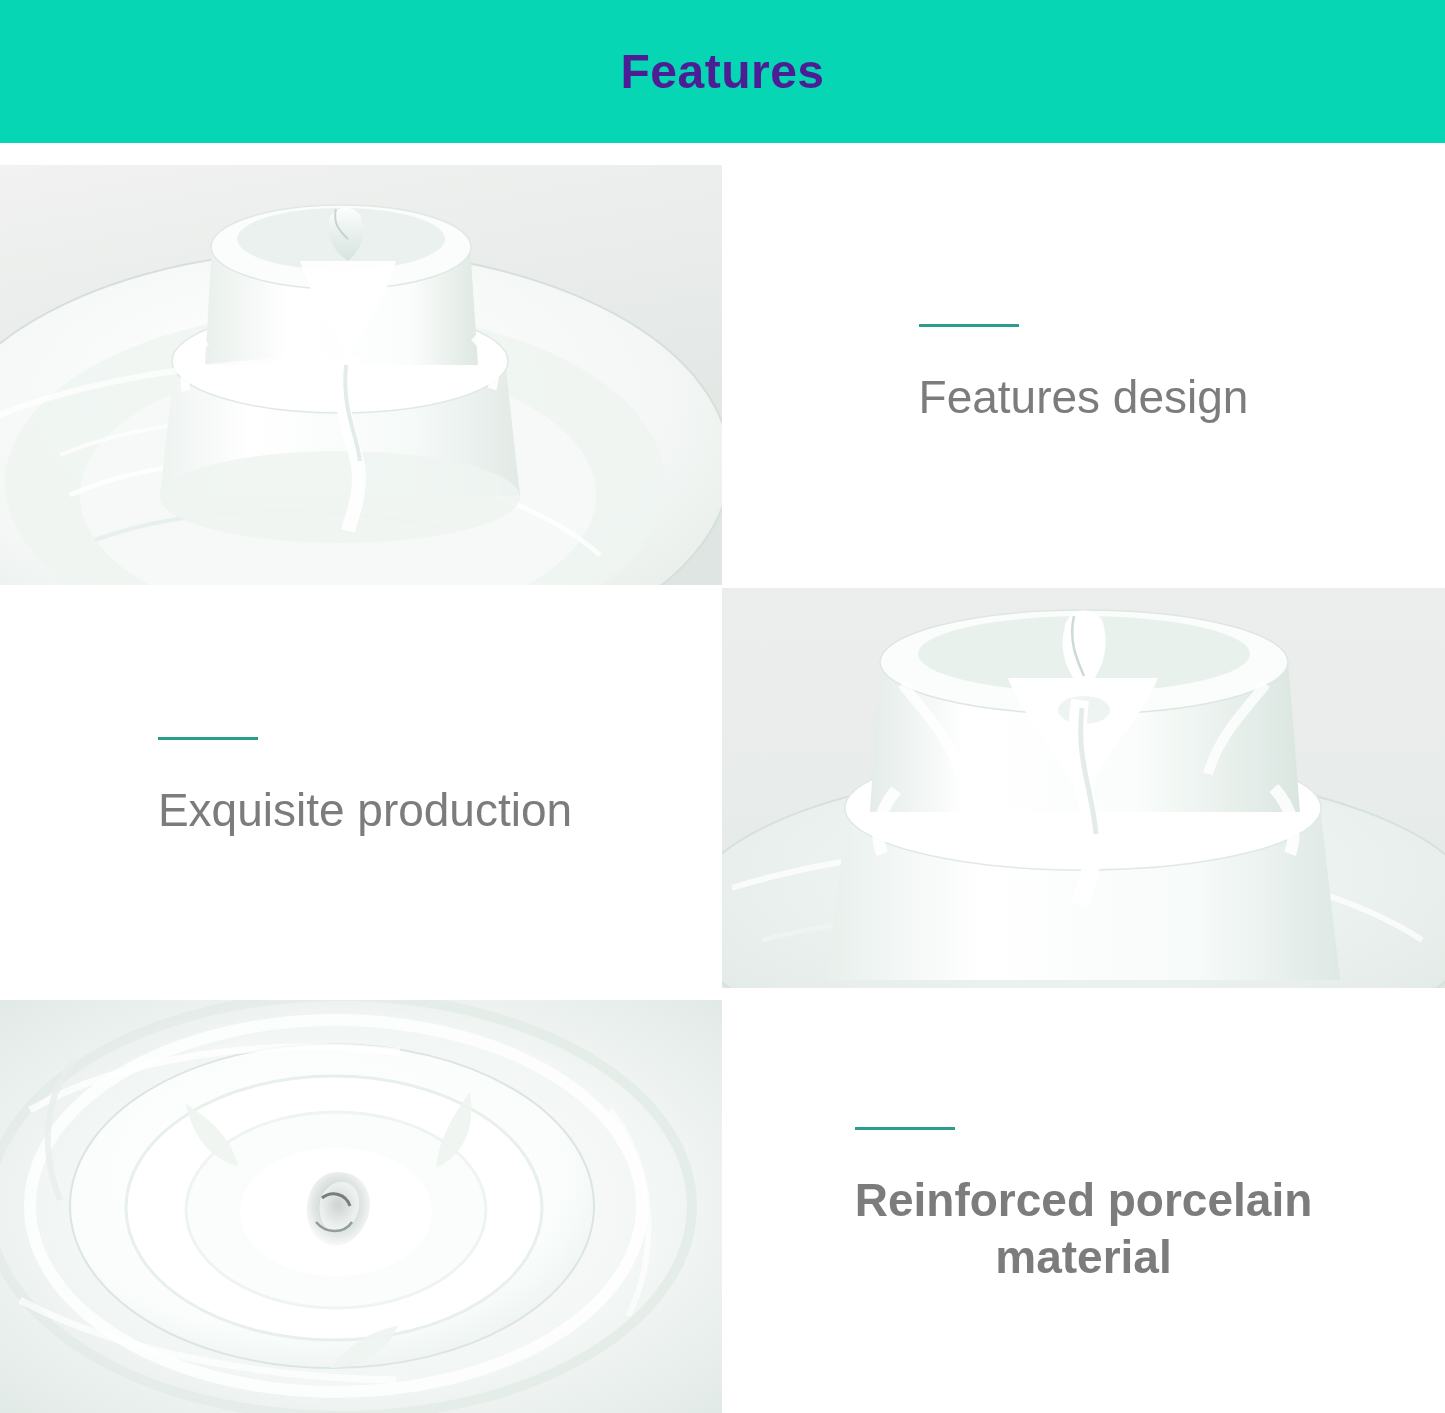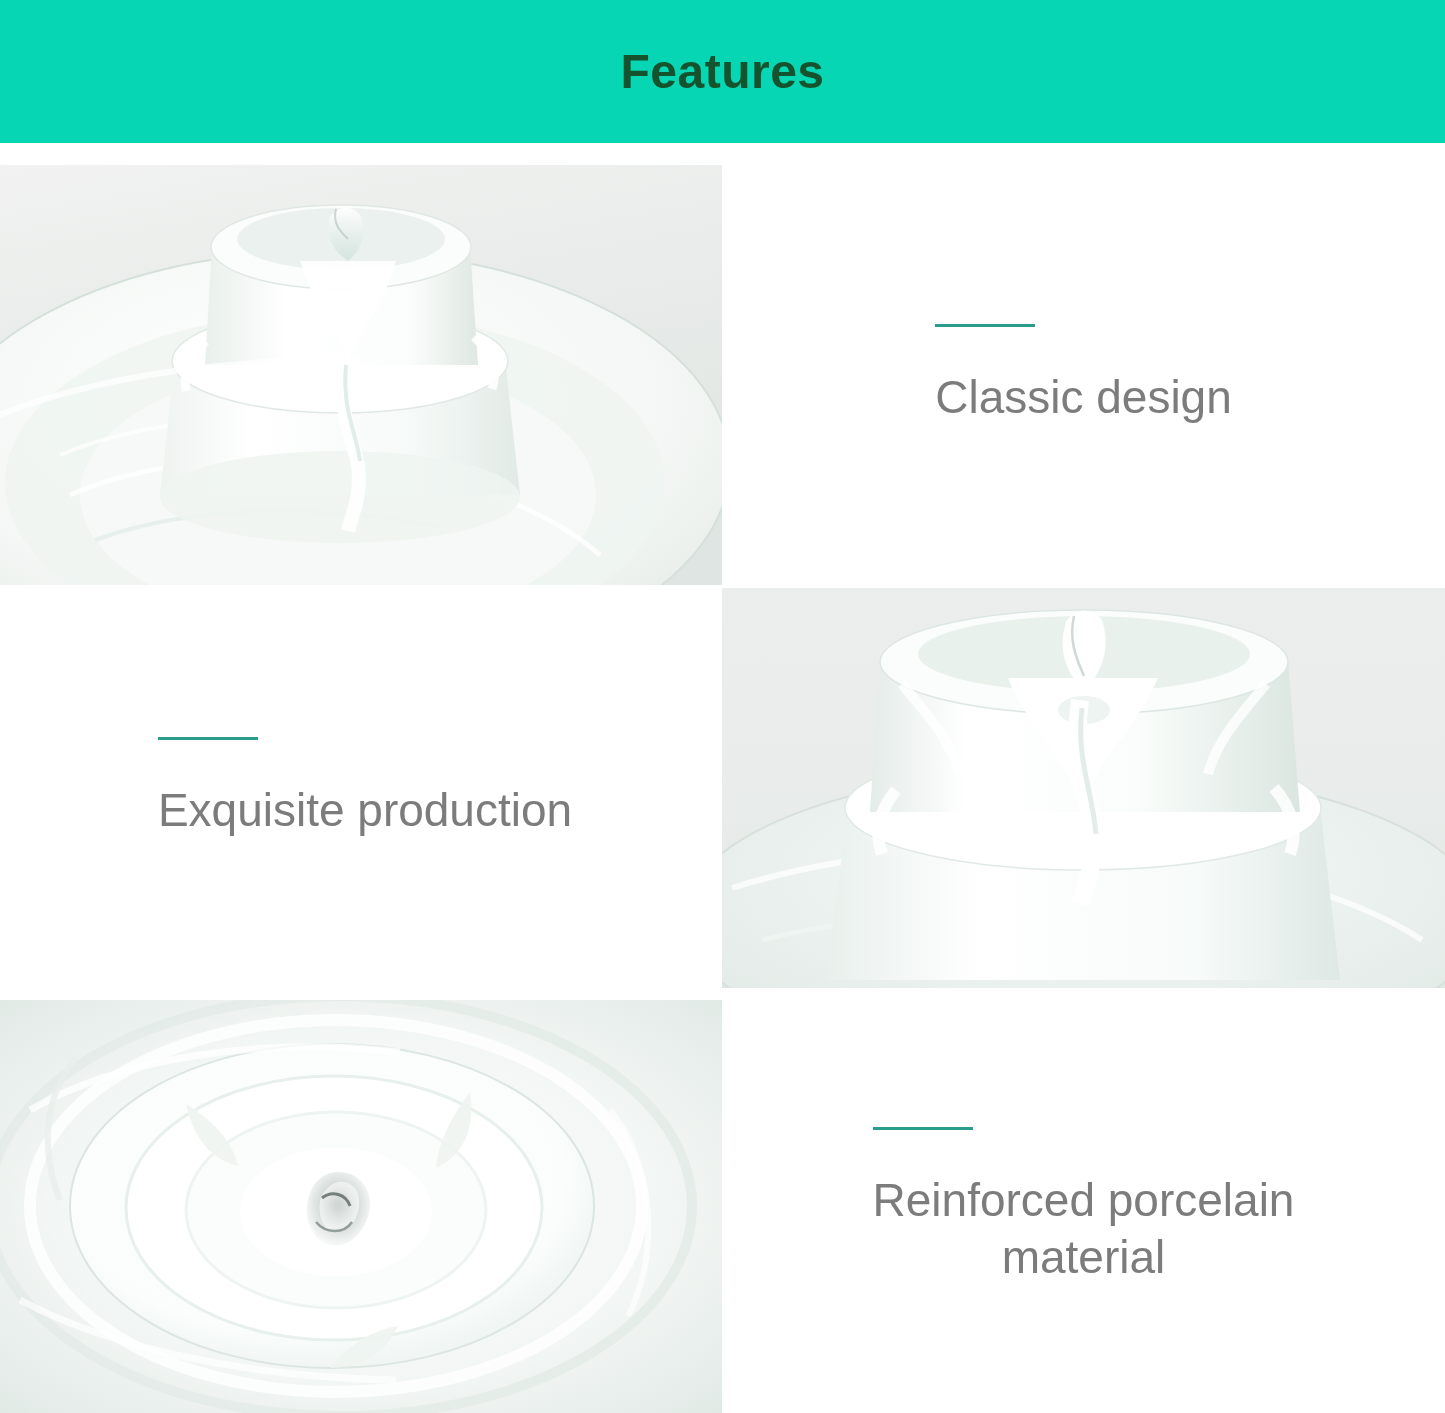--- a/index.html
+++ b/index.html
@@ -80,21 +80,21 @@
 
   
   .photo { width:100%; height:100%; display:block; }
 </style>
 </head>
 <body>
 
 <div id="page">
 
   <div class="header" style="background: rgb(6, 214, 179);">
-    <div class="header-title" style="color: #14532d;">Features</div>
+    <div class="header-title" style="color: #4c1d95;">Features</div>
   </div>
 
   <div class="grid">
 
     <div class="cell cell-r1c1">
       <svg class="photo" viewBox="0 0 722 420" preserveAspectRatio="xMidYMid slice">
         <defs>
           <linearGradient id="bg1" x1="0" y1="0" x2="0.3" y2="1">
             <stop offset="0%" stop-color="#f1f2f1"></stop>
             <stop offset="45%" stop-color="#e9ecea"></stop>
@@ -155,21 +155,21 @@
         <path d="M474 172 C492 188 498 206 492 224" fill="none" stroke="#ffffff" stroke-width="9" opacity="0.85"></path>
 
         <path d="M-20 258 C80 214 220 192 360 196" fill="none" stroke="#ffffff" stroke-width="6" opacity="0.7"></path>
       </svg>
     </div>
 
     <div class="cell cell-r1c2">
       <div class="feature-text">
         <div class="feature-inner">
           <div class="accent-rule" style="background: rgb(42, 157, 140);"></div>
-          <div class="feature-label" style="color: rgb(124, 124, 124);">Classic design</div>
+          <div class="feature-label" style="color: rgb(124, 124, 124);">Features design</div>
         </div>
       </div>
     </div>
 
     <div class="cell cell-r2c1">
       <div class="feature-text">
         <div class="feature-inner">
           <div class="accent-rule" style="background: rgb(42, 157, 140);"></div>
           <div class="feature-label" style="color: rgb(124, 124, 124);">Exquisite production</div>
         </div>
@@ -277,20 +277,20 @@
         <path d="M20 300 C110 348 250 378 396 380" fill="none" stroke="#ffffff" stroke-width="7" opacity="0.7"></path>
         <path d="M610 110 C652 160 662 250 628 316" fill="none" stroke="#ffffff" stroke-width="6" opacity="0.65"></path>
         <path d="M60 200 C40 150 44 96 76 58" fill="none" stroke="#e7efeb" stroke-width="6" opacity="0.8"></path>
       </svg>
     </div>
 
     <div class="cell cell-r3c2">
       <div class="feature-text">
         <div class="feature-inner centered-label">
           <div class="accent-rule" style="background: rgb(42, 157, 140);"></div>
-          <div class="feature-label center" style="color: rgb(124, 124, 124);">Reinforced porcelain
+          <div class="feature-label center" style="color: rgb(124, 124, 124); font-weight: bold;">Reinforced porcelain
 material</div>
         </div>
       </div>
     </div>
 
   </div>
 </div>
 
 </body></html>

